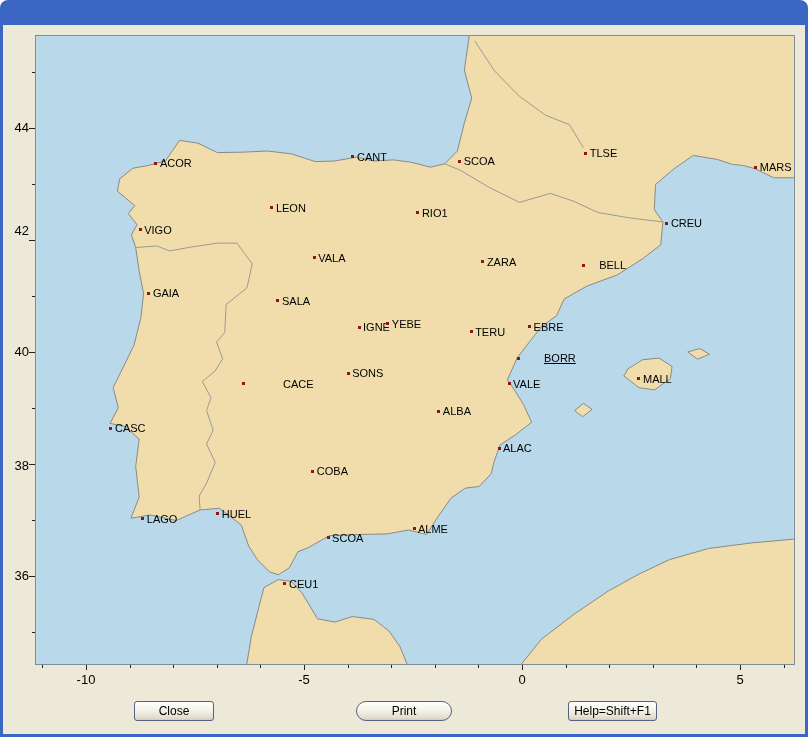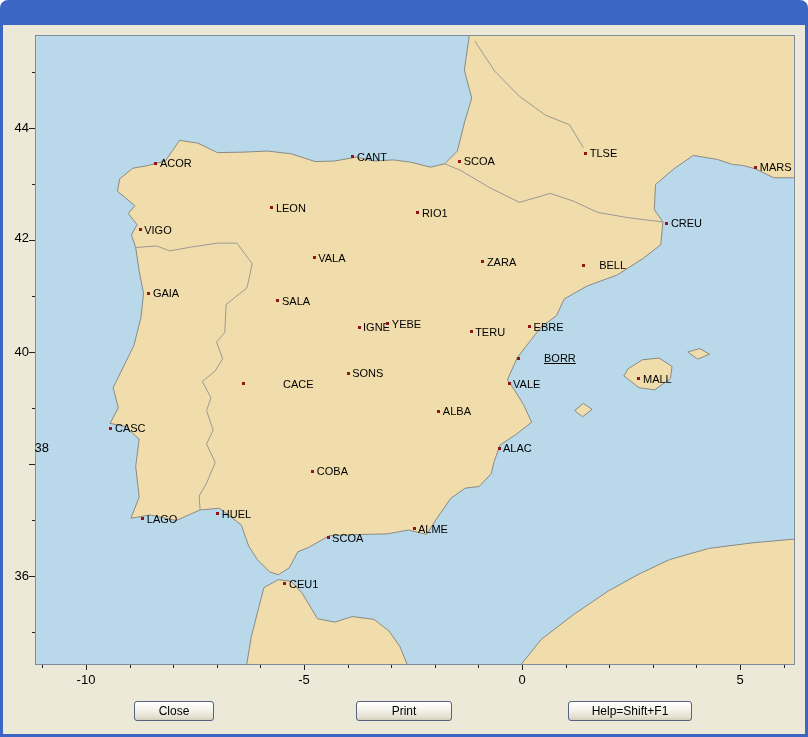--- a/index.html
+++ b/index.html
@@ -25,22 +25,22 @@
   .slabel{position:absolute;font-size:11px;line-height:14px;color:#000;white-space:nowrap;}
   .tick{position:absolute;background:#222;}
   .axis-label{position:absolute;font-size:13px;color:#000;}
   .x-label{width:40px;text-align:center;top:647px;}
   .y-label{width:25px;text-align:right;left:1px;}
   .xpbtn{position:absolute;top:676px;height:20px;box-sizing:border-box;border:1px solid #56627e;border-radius:3px;
          background:linear-gradient(180deg,#ffffff 0%,#f4f3ea 45%,#e2dfcf 85%,#d2cebc 100%);
          font-size:12px;color:#000;display:flex;align-items:center;justify-content:center;
          box-shadow:inset 0 1px 0 #ffffff;cursor:default;}
   .btn-close{left:131px;width:80px;}
-  .btn-print{left:353px;width:96px;}
-  .btn-help{left:565px;width:124px;}
+  .btn-print{left:353px;width:96px;border-radius:10px;}
+  .btn-help{left:565px;width:89px;}
 </style>
 </head>
 <body>
 
 <div class="window">
 
   <div class="body" id="body">
     <div class="plot" id="plot">
         <svg width="758" height="628" viewBox="0 0 760 630" xmlns="http://www.w3.org/2000/svg">
           <rect x="0" y="0" width="760" height="630" fill="#b9d8e9"></rect>
@@ -143,25 +143,25 @@
       <div class="tick" style="left: 649.812px; top: 640px; width: 1px; height: 3px;"></div>
       <div class="tick" style="left: 693.412px; top: 640px; width: 1px; height: 3px;"></div>
       <div class="tick" style="left: 737.012px; top: 640px; width: 1px; height: 5px;"></div>
       <div class="axis-label x-label" style="left: 717.012px;">5</div>
       <div class="tick" style="left: 780.612px; top: 640px; width: 1px; height: 3px;"></div>
       <div class="tick" style="left: 29px; top: 606.96px; width: 3px; height: 1px;"></div>
       <div class="tick" style="left: 26px; top: 550.96px; width: 6px; height: 1px;"></div>
       <div class="axis-label y-label" style="top: 542.96px;">36</div>
       <div class="tick" style="left: 29px; top: 494.96px; width: 3px; height: 1px;"></div>
       <div class="tick" style="left: 26px; top: 438.96px; width: 6px; height: 1px;"></div>
-      <div class="axis-label y-label" style="top: 415px; padding-left: 20px;">38</div>
+      <div class="axis-label y-label" style="top: 433px;">38</div>
       <div class="tick" style="left: 29px; top: 382.96px; width: 3px; height: 1px;"></div>
       <div class="tick" style="left: 26px; top: 326.96px; width: 6px; height: 1px;"></div>
       <div class="axis-label y-label" style="top: 318.96px;">40</div>
       <div class="tick" style="left: 29px; top: 270.96px; width: 3px; height: 1px;"></div>
       <div class="tick" style="left: 26px; top: 214.96px; width: 6px; height: 1px;"></div>
-      <div class="axis-label y-label" style="top: 205px; text-align: right;">42</div>
+      <div class="axis-label y-label" style="top: 198px; text-align: right;">42</div>
       <div class="tick" style="left: 29px; top: 158.96px; width: 3px; height: 1px;"></div>
       <div class="tick" style="left: 26px; top: 102.96px; width: 6px; height: 1px;"></div>
       <div class="axis-label y-label" style="top: 94.96px;">44</div>
       <div class="tick" style="left: 29px; top: 46.96px; width: 3px; height: 1px;"></div>
     </div>
 </div>
 
 </body></html>

